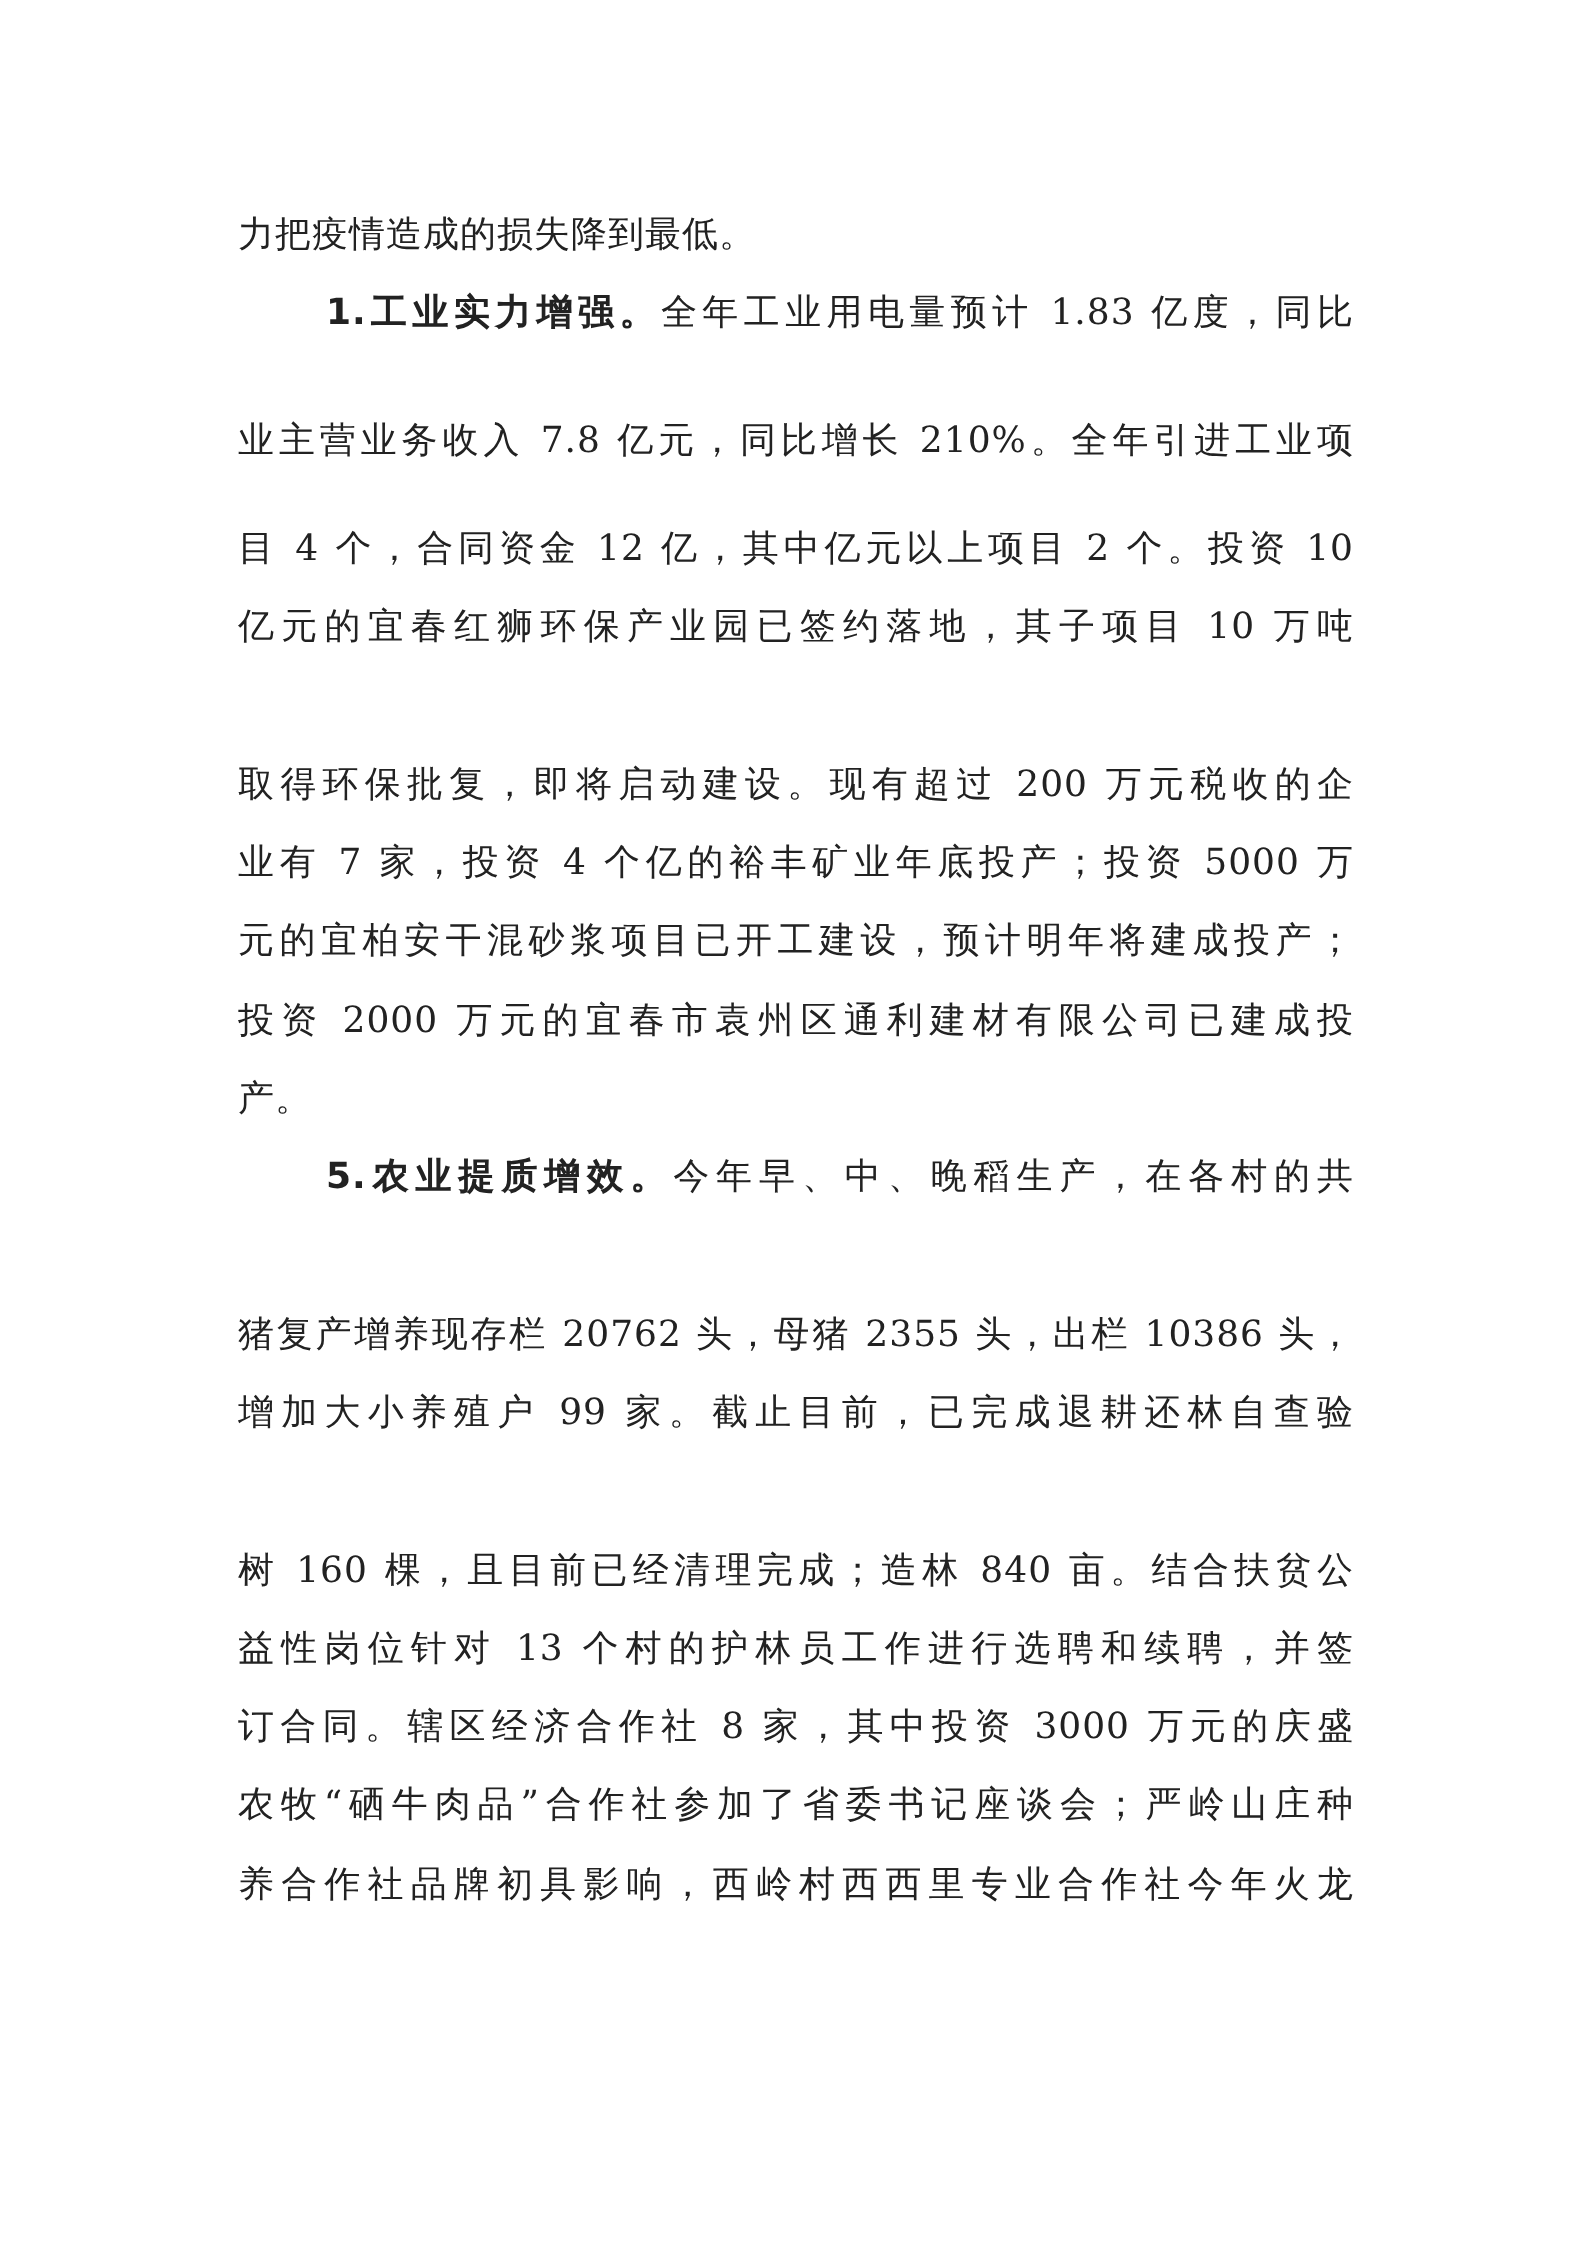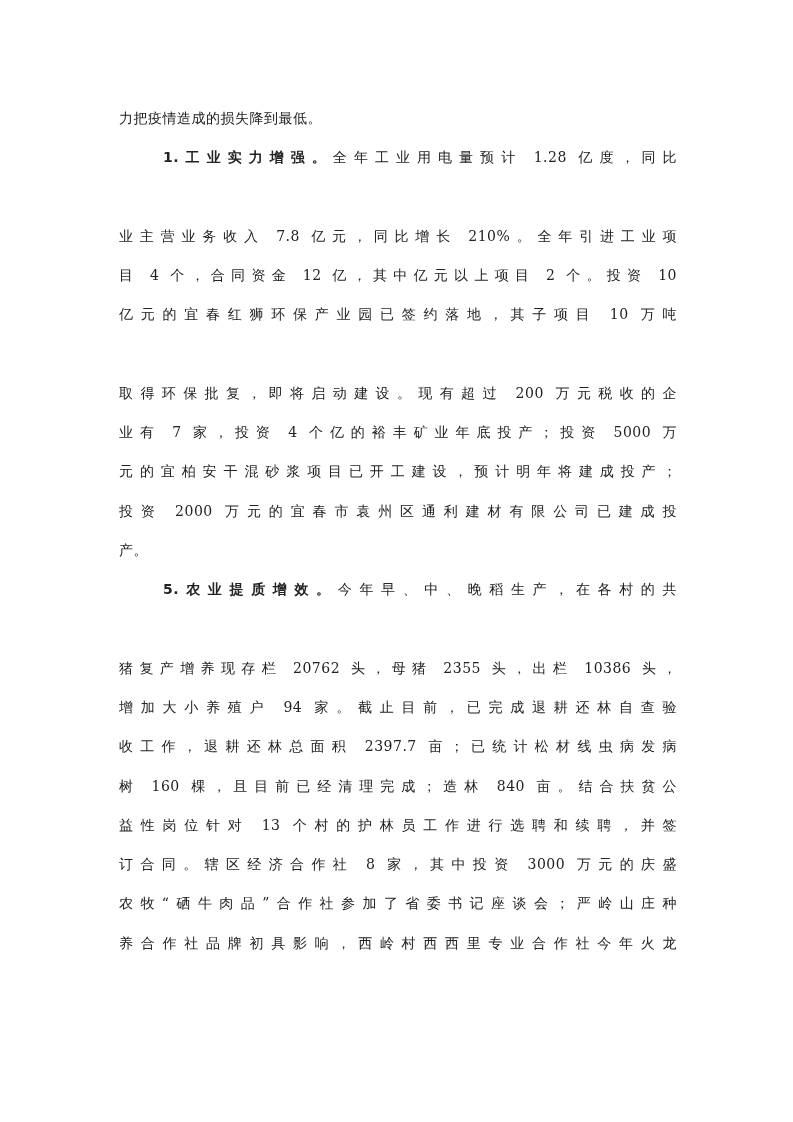--- a/index.html
+++ b/index.html
@@ -1,47 +1,46 @@
 <!DOCTYPE html>
 <html><head>
 <meta charset="utf-8">
 <style>
   html, body { margin:0; padding:0; background:#ffffff; }
   body { width:793px; height:1122px; position:relative; overflow:hidden;
          font-family:"DejaVu Serif", "Liberation Serif", serif; color:#222; }
   .page { position:absolute; left:0; top:0; width:793px; height:1122px; background:#fff; }
-  .line { position:absolute; left:119px; width:558px; height:24px; font-size:14px;
+  .line { position:absolute; left:119px; width:558px; height:24px; font-size:18px;
           line-height:24px; white-space:nowrap; text-align:justify; text-align-last:justify;
           letter-spacing:0.5px; }
   .line.last { text-align-last:left; }
   .indent { left:163px; width:514px; }
   .bold { font-weight:bold; font-family:"DejaVu Sans", "Liberation Sans", sans-serif; }
 </style>
 </head>
 <body>
 
 <div class="page">
   <div class="line last" style="top:106px">力把疫情造成的损失降到最低。</div>
 
   <div class="line indent" style="top:145px">
-    <span class="bold">1.工业实力增强。</span><span>全年工业用电量预计 1.28 亿度，同比</span>
+    <span class="bold">1.工业实力增强。</span><span>全年工业用电量预计 1.83 亿度，同比</span>
   </div>
-  <div class="line" style="top:224px">业主营业务收入 7.8 亿元，同比增长 210%。全年引进工业项</div>
+  <div class="line" style="top:209px">业主营业务收入 7.8 亿元，同比增长 210%。全年引进工业项</div>
   <div class="line" style="top:263px">目 4 个，合同资金 12 亿，其中亿元以上项目 2 个。投资 10</div>
   <div class="line" style="top:302px">亿元的宜春红狮环保产业园已签约落地，其子项目 10 万吨</div>
   <div class="line" style="top:381px">取得环保批复，即将启动建设。现有超过 200 万元税收的企</div>
   <div class="line" style="top:420px">业有 7 家，投资 4 个亿的裕丰矿业年底投产；投资 5000 万</div>
   <div class="line" style="top:459px">元的宜柏安干混砂浆项目已开工建设，预计明年将建成投产；</div>
   <div class="line" style="top:499px">投资 2000 万元的宜春市袁州区通利建材有限公司已建成投</div>
   <div class="line last" style="top:538px">产。</div>
 
   <div class="line indent" style="top:577px">
     <span class="bold">5.农业提质增效。</span><span>今年早、中、晚稻生产，在各村的共</span>
   </div>
   <div class="line" style="top:656px">猪复产增养现存栏 20762 头，母猪 2355 头，出栏 10386 头，</div>
-  <div class="line" style="top:695px">增加大小养殖户 94 家。截止目前，已完成退耕还林自查验</div>
-  <div class="line" style="top:734px">收工作，退耕还林总面积 2397.7 亩；已统计松材线虫病发病</div>
+  <div class="line" style="top:695px">增加大小养殖户 99 家。截止目前，已完成退耕还林自查验</div>
   <div class="line" style="top:774px">树 160 棵，且目前已经清理完成；造林 840 亩。结合扶贫公</div>
   <div class="line" style="top:813px">益性岗位针对 13 个村的护林员工作进行选聘和续聘，并签</div>
   <div class="line" style="top:852px">订合同。辖区经济合作社 8 家，其中投资 3000 万元的庆盛</div>
   <div class="line" style="top:891px">农牧“硒牛肉品”合作社参加了省委书记座谈会；严岭山庄种</div>
   <div class="line" style="top:931px">养合作社品牌初具影响，西岭村西西里专业合作社今年火龙</div>
 </div>
 
 </body></html>

